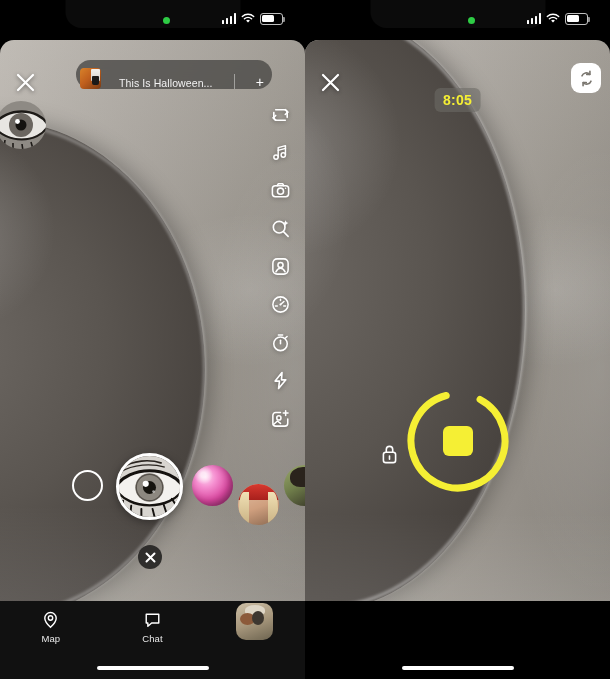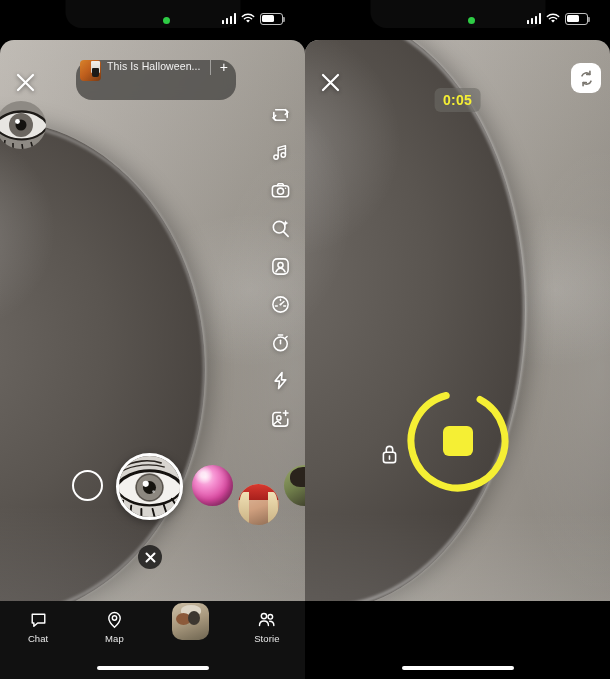--- a/index.html
+++ b/index.html
@@ -66,22 +66,22 @@
     background:linear-gradient(180deg, rgba(255,255,255,0), rgba(255,255,255,.12)); }
 
   
   .ar-eye { position:absolute; left:-4px; top:59px; width:54px; height:52px; }
 
   
   .close-x { position:absolute; left:8px; top:25px; width:34px; height:34px;
              display:flex; align-items:center; justify-content:center; z-index:25; }
   .close-x svg { filter:drop-shadow(0 1px 2px rgba(0,0,0,.45)); }
 
-  .music-pill { position:absolute; left:76px; top:20px; height:40px;
-    display:flex; align-items:flex-start; gap:0; padding:0 4px 0 4px;
+  .music-pill { position:absolute; left:76px; top:20px; height:29px;
+    display:flex; align-items:flex-end; gap:12px; padding:0 4px 0 4px;
     background:rgba(72,70,68,.78); border-radius:16px; z-index:25;
     backdrop-filter:blur(6px); }
   .pill-art { width:21px; height:21px; border-radius:4px; margin-right:6px; flex:0 0 auto;
     background:
       linear-gradient(135deg,#d8822a 0%, #c05f1d 45%, #7a3a12 100%);
     position:relative; overflow:hidden; }
   .pill-art::before { content:""; position:absolute; right:1px; top:1px; width:9px; height:12px;
     background:linear-gradient(180deg,#f2f0ec,#d6d3cd); border-radius:1px; }
   .pill-art::after { content:""; position:absolute; right:2px; top:8px; width:7px; height:9px;
     background:#1c1a18; border-radius:1px 1px 2px 2px; }
@@ -374,56 +374,45 @@
       <svg width="18" height="10" viewBox="0 0 18 10">
           <path d="M2 8 L9 2 L16 8" stroke="#cfcfcf" stroke-width="2" fill="none" stroke-linecap="round" stroke-linejoin="round"></path>
         </svg>
     </div>
 
     <div class="bottomnav">
       <div class="nav-row">
 
         <div class="nav-item">
           <span class="nav-ico">
-            <svg width="19" height="19" viewBox="0 0 20 20" fill="none" stroke="#fff" stroke-width="1.5" stroke-linejoin="round">
-              <path d="M3.4 4.4 h13.2 v9.2 h-7.5 l-4 3.6 v-3.6 h-1.7z"></path>
-            </svg>
-          </span>
-          <span class="nav-lbl">Chat</span>
-        </div>
-
-        <div class="nav-item">
-          <span class="nav-ico">
             <svg width="19" height="19" viewBox="0 0 20 20" fill="none" stroke="#fff" stroke-width="1.5">
               <path d="M10 18.2 c0 0 6 -5.6 6 -9.6 a6 6 0 0 0 -12 0 c0 4 6 9.6 6 9.6z"></path>
               <circle cx="10" cy="8.4" r="2.3"></circle>
             </svg>
           </span>
           <span class="nav-lbl">Map</span>
         </div>
 
         <div class="nav-item">
+          <span class="nav-ico">
+            <svg width="19" height="19" viewBox="0 0 20 20" fill="none" stroke="#fff" stroke-width="1.5" stroke-linejoin="round">
+              <path d="M3.4 4.4 h13.2 v9.2 h-7.5 l-4 3.6 v-3.6 h-1.7z"></path>
+            </svg>
+          </span>
+          <span class="nav-lbl">Chat</span>
+        </div>
+
+        <div class="nav-item">
           <span class="nav-cam">
             <span class="blobC"></span>
               <span class="blobA"></span>
               <span class="blobB"></span>
           </span>
         </div>
 
-        <div class="nav-item">
-          <span class="nav-ico">
-            <svg width="20" height="19" viewBox="0 0 21 20" fill="none" stroke="#fff" stroke-width="1.5" stroke-linecap="round">
-              <circle cx="7.3" cy="6.4" r="2.8"></circle>
-              <circle cx="14" cy="7.2" r="2.4"></circle>
-              <path d="M2.6 16.4 c0 -3 2.1 -4.8 4.7 -4.8 s4.7 1.8 4.7 4.8"></path>
-              <path d="M13.3 11.9 c2.5 0 4.4 1.7 4.4 4.5"></path>
-            </svg>
-          </span>
-          <span class="nav-lbl">Storie</span>
-        </div>
 
       </div>
       <div class="home-bar"></div>
     </div>
   </div>
 
   <div class="phone right">
 
     <div class="statusbar">
       <div class="notch"></div>
@@ -454,21 +443,21 @@
       <div class="rim r"></div>
       <div class="floorline"></div>
 
       <div class="close-x">
         <svg width="19" height="19" viewBox="0 0 19 19">
             <path d="M2 2 L17 17 M17 2 L2 17" stroke="#fff" stroke-width="2.2" stroke-linecap="round"></path>
           </svg>
       </div>
 
       <div class="timer-pill">
-        <span class="timer-txt">0:05</span>
+        <span class="timer-txt">8:05</span>
       </div>
 
       <div class="flip-btn">
         <svg width="21" height="21" viewBox="0 0 22 22" fill="none" stroke="#7a766f" stroke-width="1.7" stroke-linecap="round" stroke-linejoin="round">
           <path d="M6.3 8.2 a4.8 4.8 0 0 1 8 -1.6"></path>
             <path d="M14.6 3.4 v3.4 h-3.4"></path>
           <path d="M15.7 13.8 a4.8 4.8 0 0 1 -8 1.6"></path>
             <path d="M7.4 18.6 v-3.4 h3.4"></path>
         </svg>
       </div>

